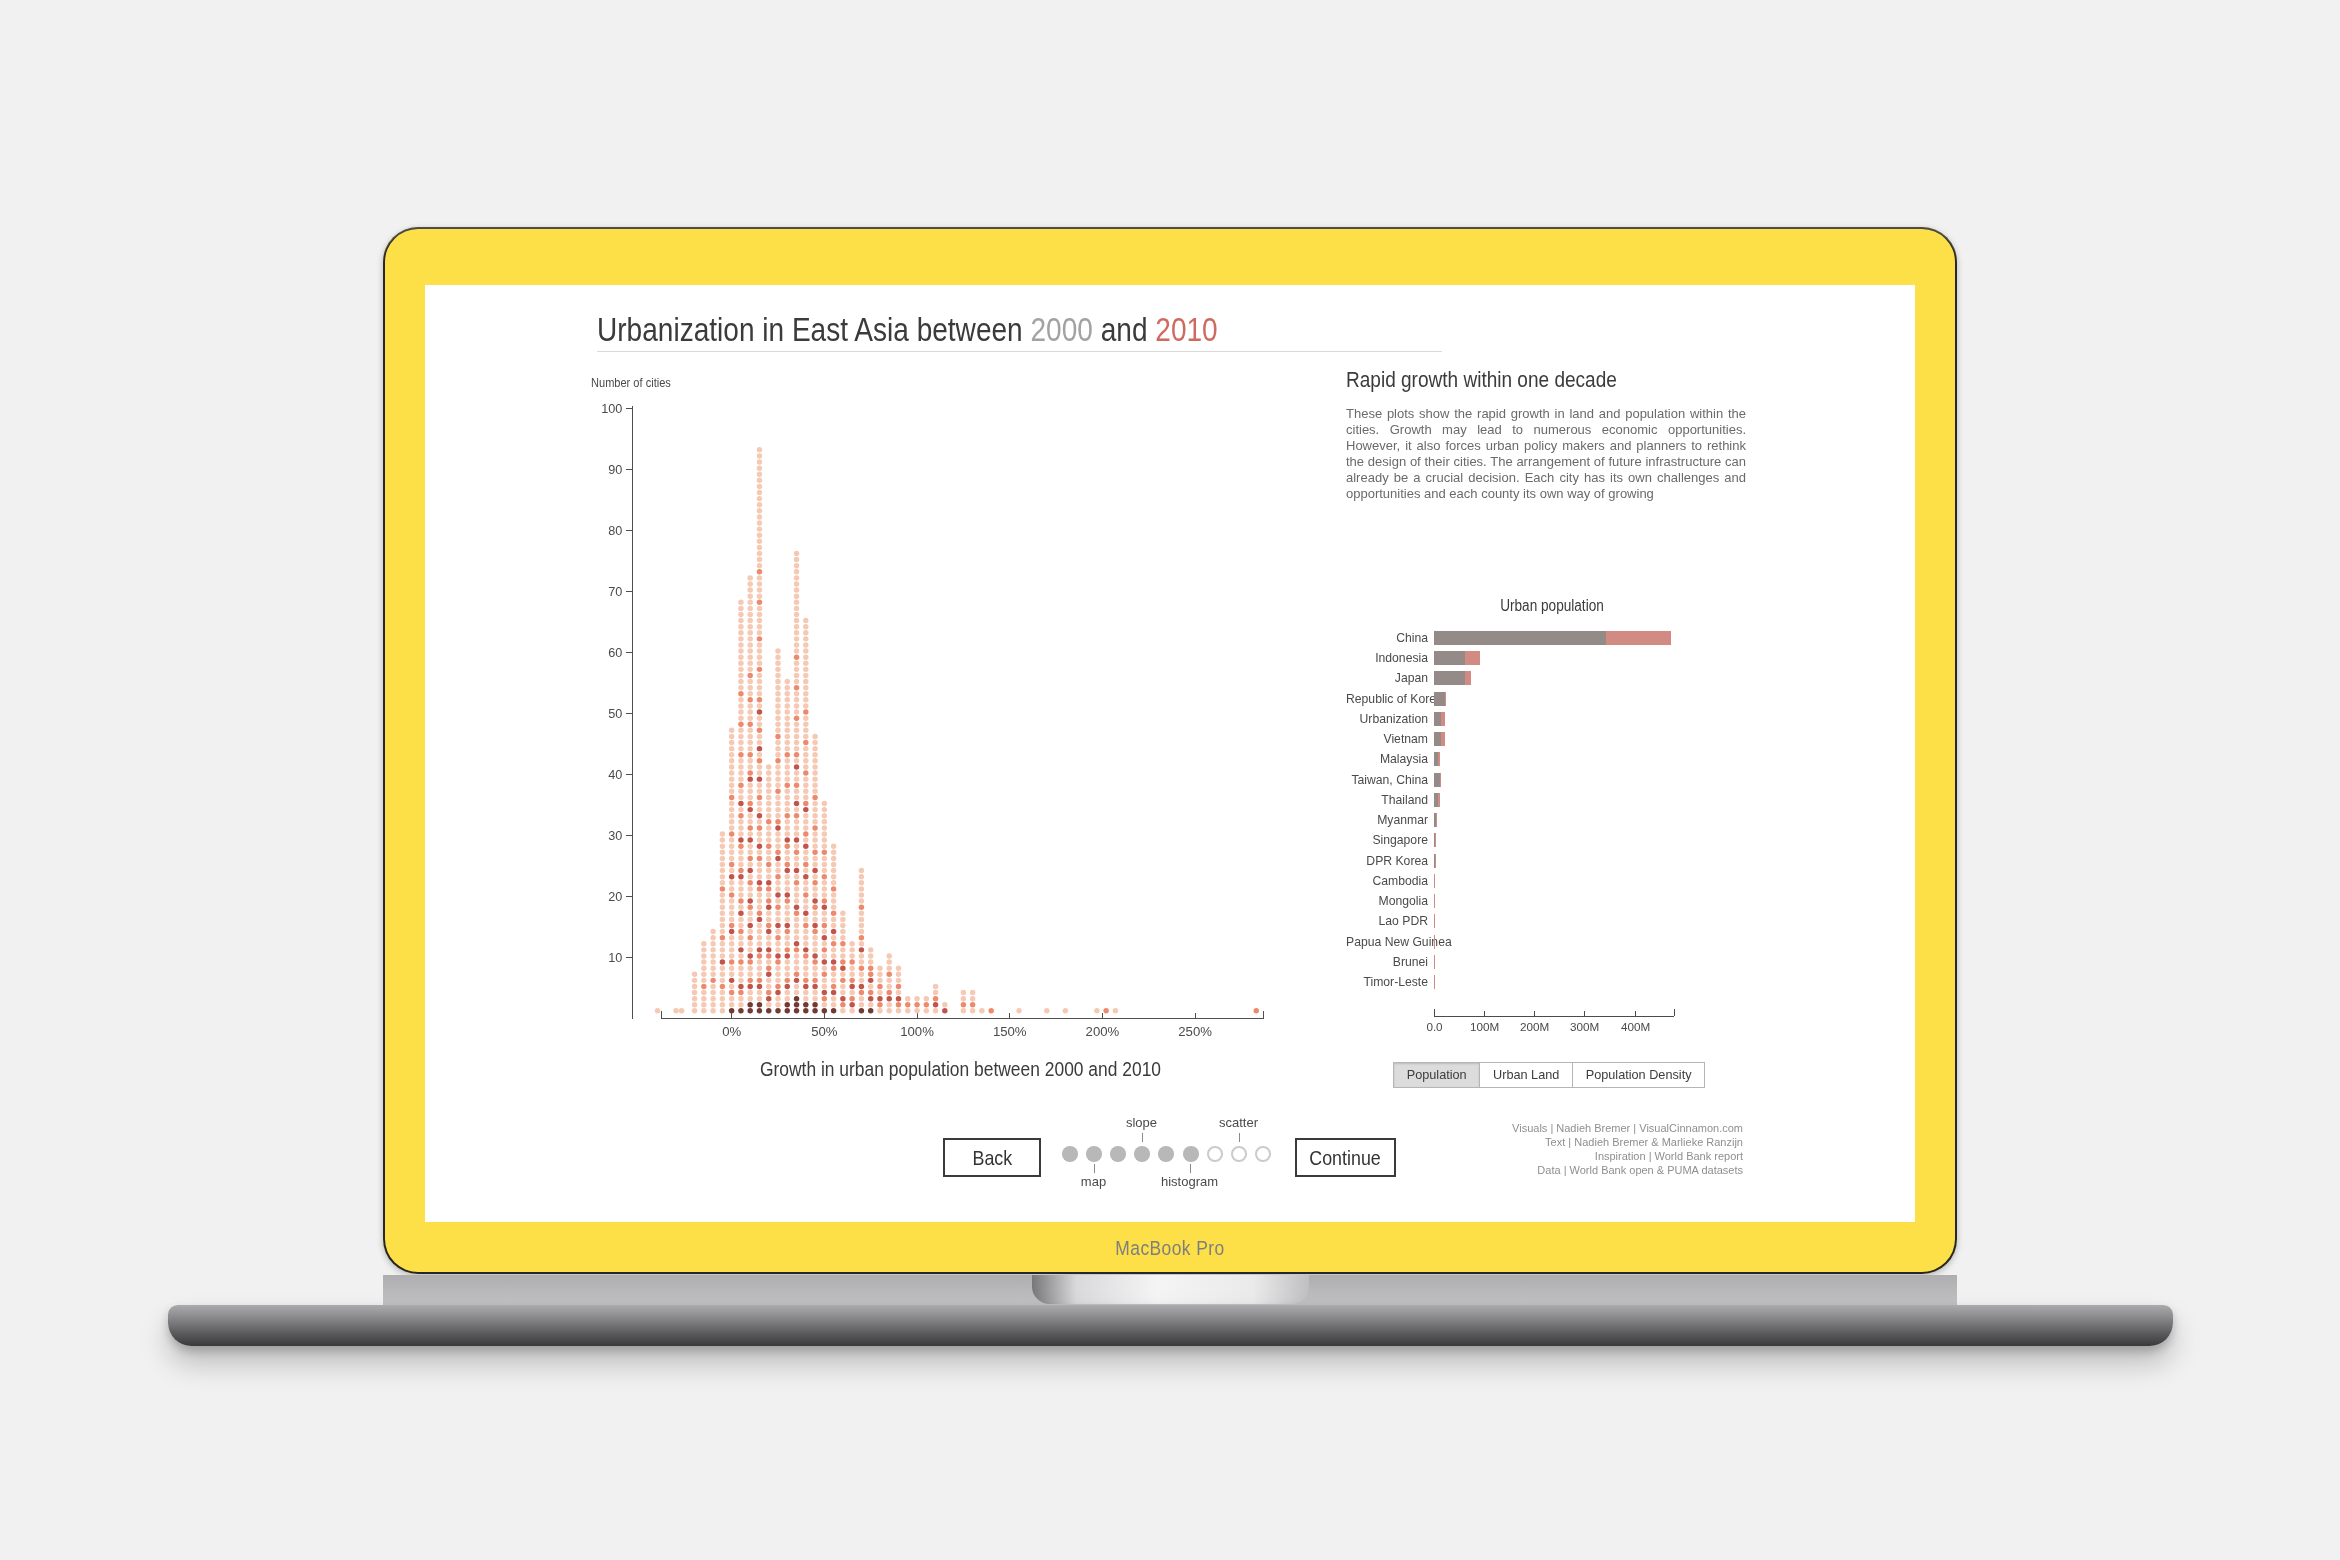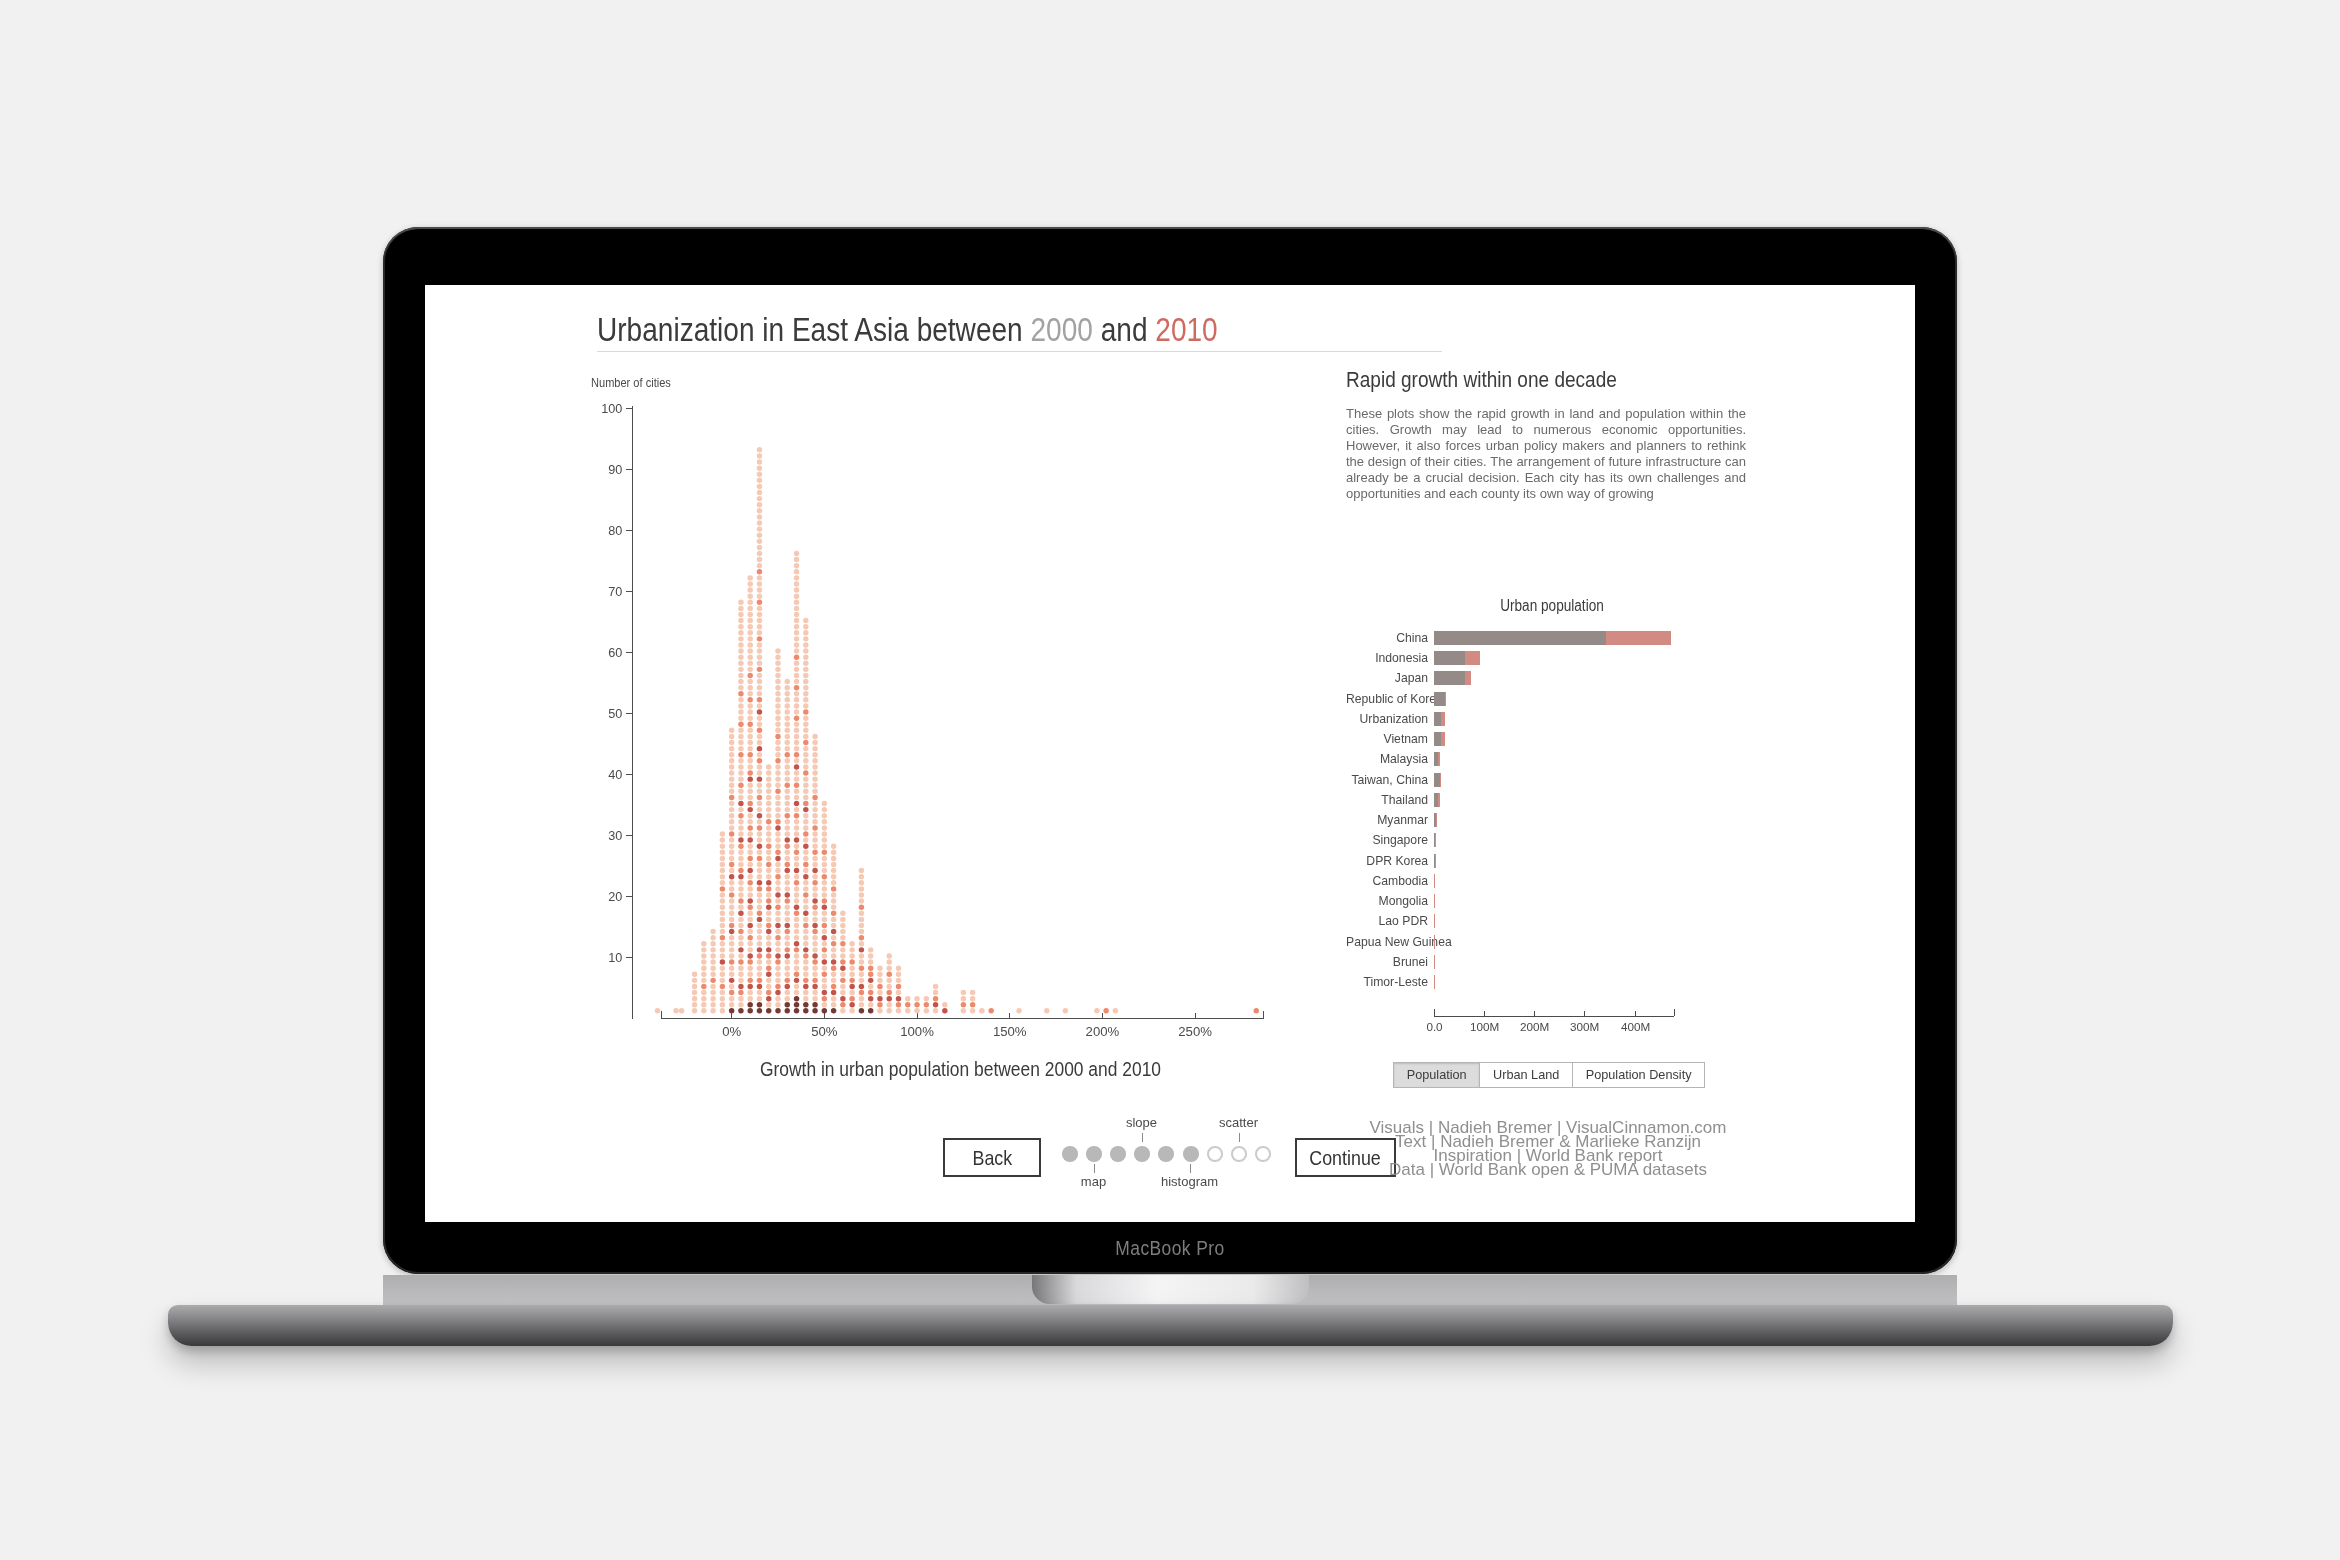--- a/index.html
+++ b/index.html
@@ -9,21 +9,21 @@
     font-family:"Liberation Sans","DejaVu Sans",sans-serif;
     -webkit-font-smoothing:antialiased;
   }
   .abs{position:absolute;}
   .cond{transform:scaleX(.85);transform-origin:0 50%;}
   .cond-c{transform:scaleX(.85);transform-origin:50% 50%;}
 
   
   #screen{
     left:383px;top:227px;width:1574px;height:1047px;
-    background:#000000;border-radius:35px;
+    background:#fde047;border-radius:35px;
     box-shadow:inset 0 2px 1px rgba(255,255,255,.18), inset 0 0 0 2px #27272a, 0 2px 5.9px rgba(0,0,0,.25);
   }
   #content{left:42px;top:58px;width:1490px;height:937px;background:#ffffff;overflow:hidden;}
   #device-label{left:0;top:1009px;width:100%;text-align:center;font-size:20.5px;color:#7e7e81;letter-spacing:0.5px;}
   #hinge{left:383px;top:1275px;width:1574px;height:30px;background:linear-gradient(180deg,#aeaeb0,#c2c2c4);}
   #notch{left:1032px;top:1275px;width:277px;height:29px;border-radius:0 0 17.6px 17.6px;
     background:linear-gradient(90deg,#77777a 0%,#d9d9db 16%,#f4f4f5 45%,#eaeaeb 80%,#bfbfc1 100%);}
   #base{left:168px;top:1305px;width:2005px;height:41px;
     border-radius:9.8px 9.8px 23.4px 23.4px;
     background:linear-gradient(180deg,#ababad 0%,#8a8a8d 30%,#5c5c5e 68%,#39393b 100%);
@@ -70,21 +70,21 @@
   .nav-btn{border:2px solid #3a3a3a;background:#fff;color:#333;display:flex;align-items:center;justify-content:center;cursor:pointer;}
   #back-btn{left:518px;top:853px;width:94px;height:35px;}
   #continue-btn{left:870px;top:853px;width:97px;height:35px;}
   .nav-btn span{font-size:21px;}
   .step-dot{position:absolute;width:15.6px;height:15.6px;border-radius:50%;box-sizing:border-box;}
   .step-dot.filled{background:#b8b8b8;}
   .step-dot.open{background:#fff;border:2px solid #cbcbcb;}
   .step-conn{position:absolute;width:1px;height:8.8px;background:#8a8a8a;}
   .step-label{position:absolute;width:107px;margin-left:-54px;text-align:center;font-size:13px;color:#4a4a4a;}
 
-  #credits{left:928px;top:836px;width:390px;text-align:center;font-size:17px;line-height:14px;color:#8f8f8f;}
+  #credits{left:928px;top:836px;width:390px;text-align:right;font-size:11px;line-height:14px;color:#8f8f8f;}
 </style>
 </head>
 <body>
 
 <div class="abs" id="screen">
   <div class="abs" id="content">
 
     <div class="abs cond" id="page-title"><span>Urbanization in East Asia between </span><span class="y2000">2000</span><span> and </span><span class="y2010">2010</span></div>
     <div class="abs" id="title-rule"></div>
 

